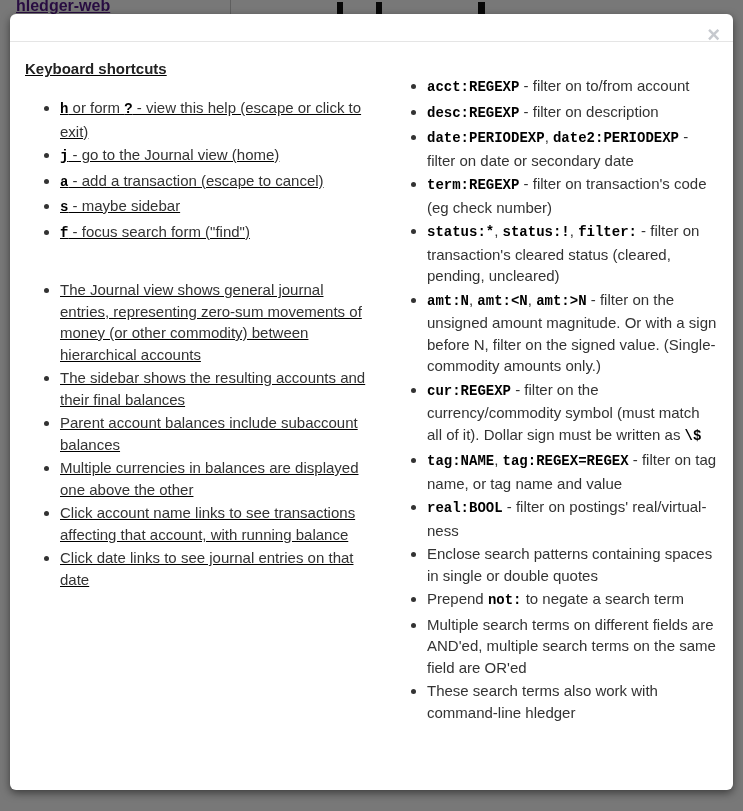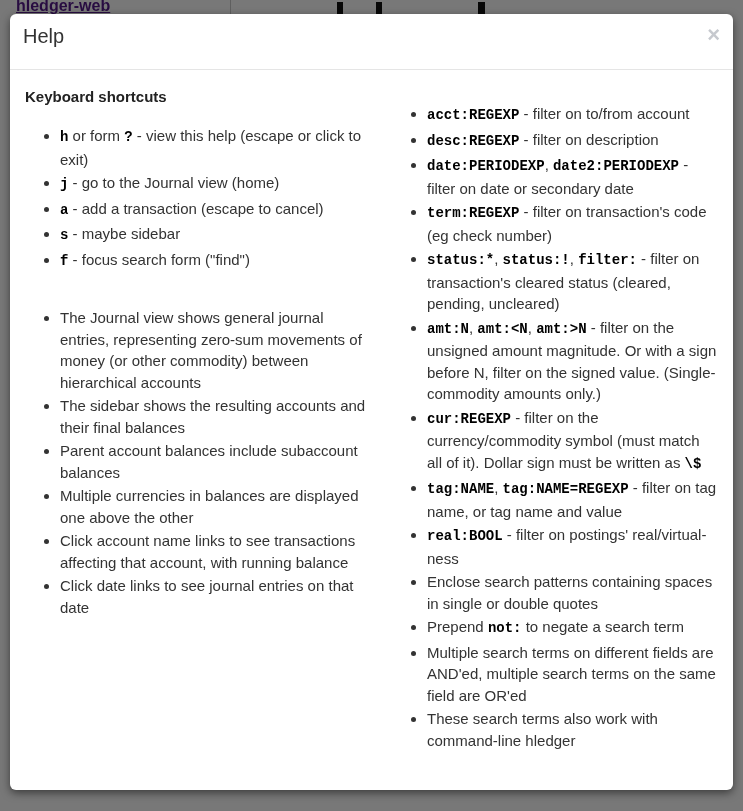--- a/index.html
+++ b/index.html
@@ -40,21 +40,21 @@
   .modal-title { font-size: 20px; line-height: 28px; color: #333; font-weight: 400; }
   .close {
     position: absolute; top: 10px; right: 13px;
     background: transparent; border: 0; padding: 0; margin: 0;
     font-family: "Liberation Sans", sans-serif;
     font-size: 22px; font-weight: 700; line-height: 1;
     color: #c6c9ce; cursor: pointer;
   }
 
   .modal-body { display: flex; padding: 16px 15px 20px; }
-  .col.left  { width: 349px; flex: none; }
+  .col.left  { width: 349px; flex: none; text-decoration: underline; }
   .col.right { flex: 1; margin-left: 18px; }
 
   .help-section + .help-section { padding-top: 16px; }
   .section-heading {
     margin: 0; font-size: 15px; font-weight: bold;
     line-height: 22px; color: #222;
   }
   .help-list {
     margin: 0; padding: 17px 0 0 35px;
     font-size: 15px; line-height: 21.5px; color: #333;
@@ -75,21 +75,20 @@
     <div class="bg-divider"></div>
     <div class="frag f1"></div>
     <div class="frag f2"></div>
     <div class="frag f3"></div>
   </div>
 
   <div class="overlay"></div>
 
   <div class="modal">
     <div class="modal-header">
-      <div class="modal-title">Help</div>
       <button class="close"><span>×</span></button>
     </div>
     <div class="modal-body">
       <div class="col left">
           <div class="help-section">
             <h4 class="section-heading">Keyboard shortcuts</h4>
             <ul class="help-list">
               <li><code>h</code><span> or form </span><code>?</code><span> - view this help (escape or click to exit)</span></li>
               <li><code>j</code><span> - go to the Journal view (home)</span></li>
               <li><code>a</code><span> - add a transaction (escape to cancel)</span></li>
@@ -111,21 +110,21 @@
       <div class="col right">
           <div class="help-section">
             <ul class="help-list">
               <li><code>acct:REGEXP</code><span> - filter on to/from account</span></li>
               <li><code>desc:REGEXP</code><span> - filter on description</span></li>
               <li><code>date:PERIODEXP</code><span>, </span><code>date2:PERIODEXP</code><span> - filter on date or secondary date</span></li>
               <li><code>term:REGEXP</code><span> - filter on transaction's code (eg check number)</span></li>
               <li><code>status:*</code><span>, </span><code>status:!</code><span>, </span><code>filter:</code><span> - filter on transaction's cleared status (cleared, pending, uncleared)</span></li>
               <li><code>amt:N</code><span>, </span><code>amt:&lt;N</code><span>, </span><code>amt:&gt;N</code><span> - filter on the unsigned amount magnitude. Or with a sign before N, filter on the signed value. (Single-commodity amounts only.)</span></li>
               <li><code>cur:REGEXP</code><span> - filter on the currency/commodity symbol (must match all of it). Dollar sign must be written as </span><code>\$</code></li>
-              <li><code>tag:NAME</code><span>, </span><code>tag:NAME=REGEXP</code><span> - filter on tag name, or tag name and value</span></li>
+              <li><code>tag:NAME</code><span>, </span><code>tag:REGEX=REGEX</code><span> - filter on tag name, or tag name and value</span></li>
               <li><code>real:BOOL</code><span> - filter on postings' real/virtual-ness</span></li>
               <li><span>Enclose search patterns containing spaces in single or double quotes</span></li>
               <li><span>Prepend </span><code>not:</code><span> to negate a search term</span></li>
               <li><span>Multiple search terms on different fields are AND'ed, multiple search terms on the same field are OR'ed</span></li>
               <li><span>These search terms also work with command-line hledger</span></li>
             </ul>
           </div>
         </div>
     </div>
   </div>

